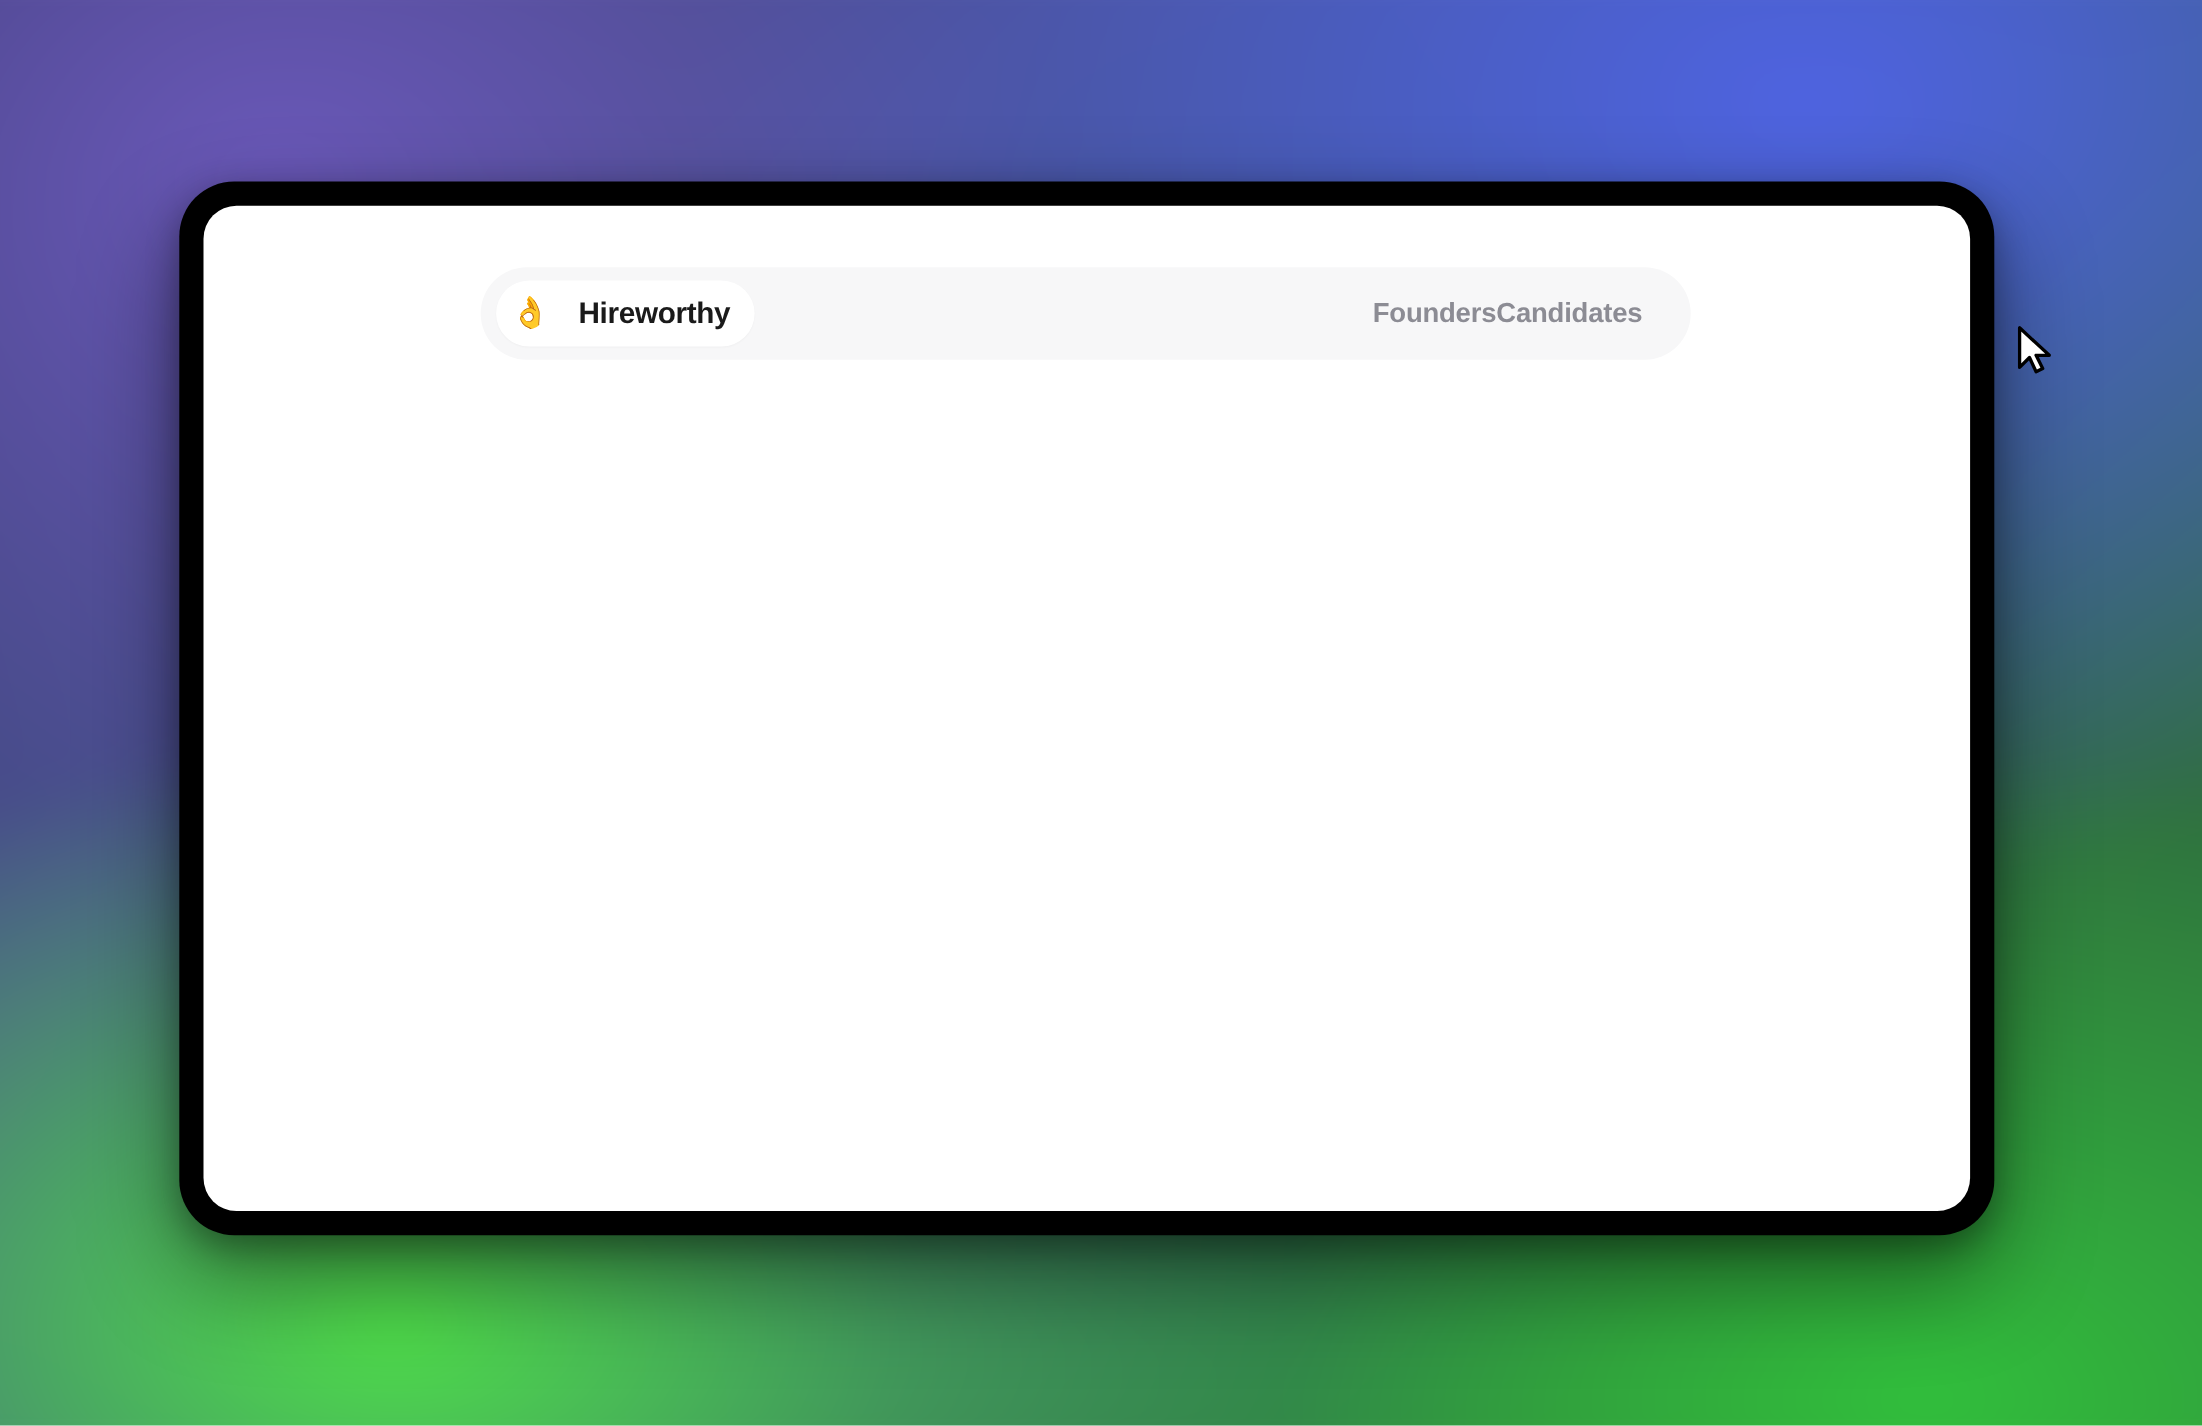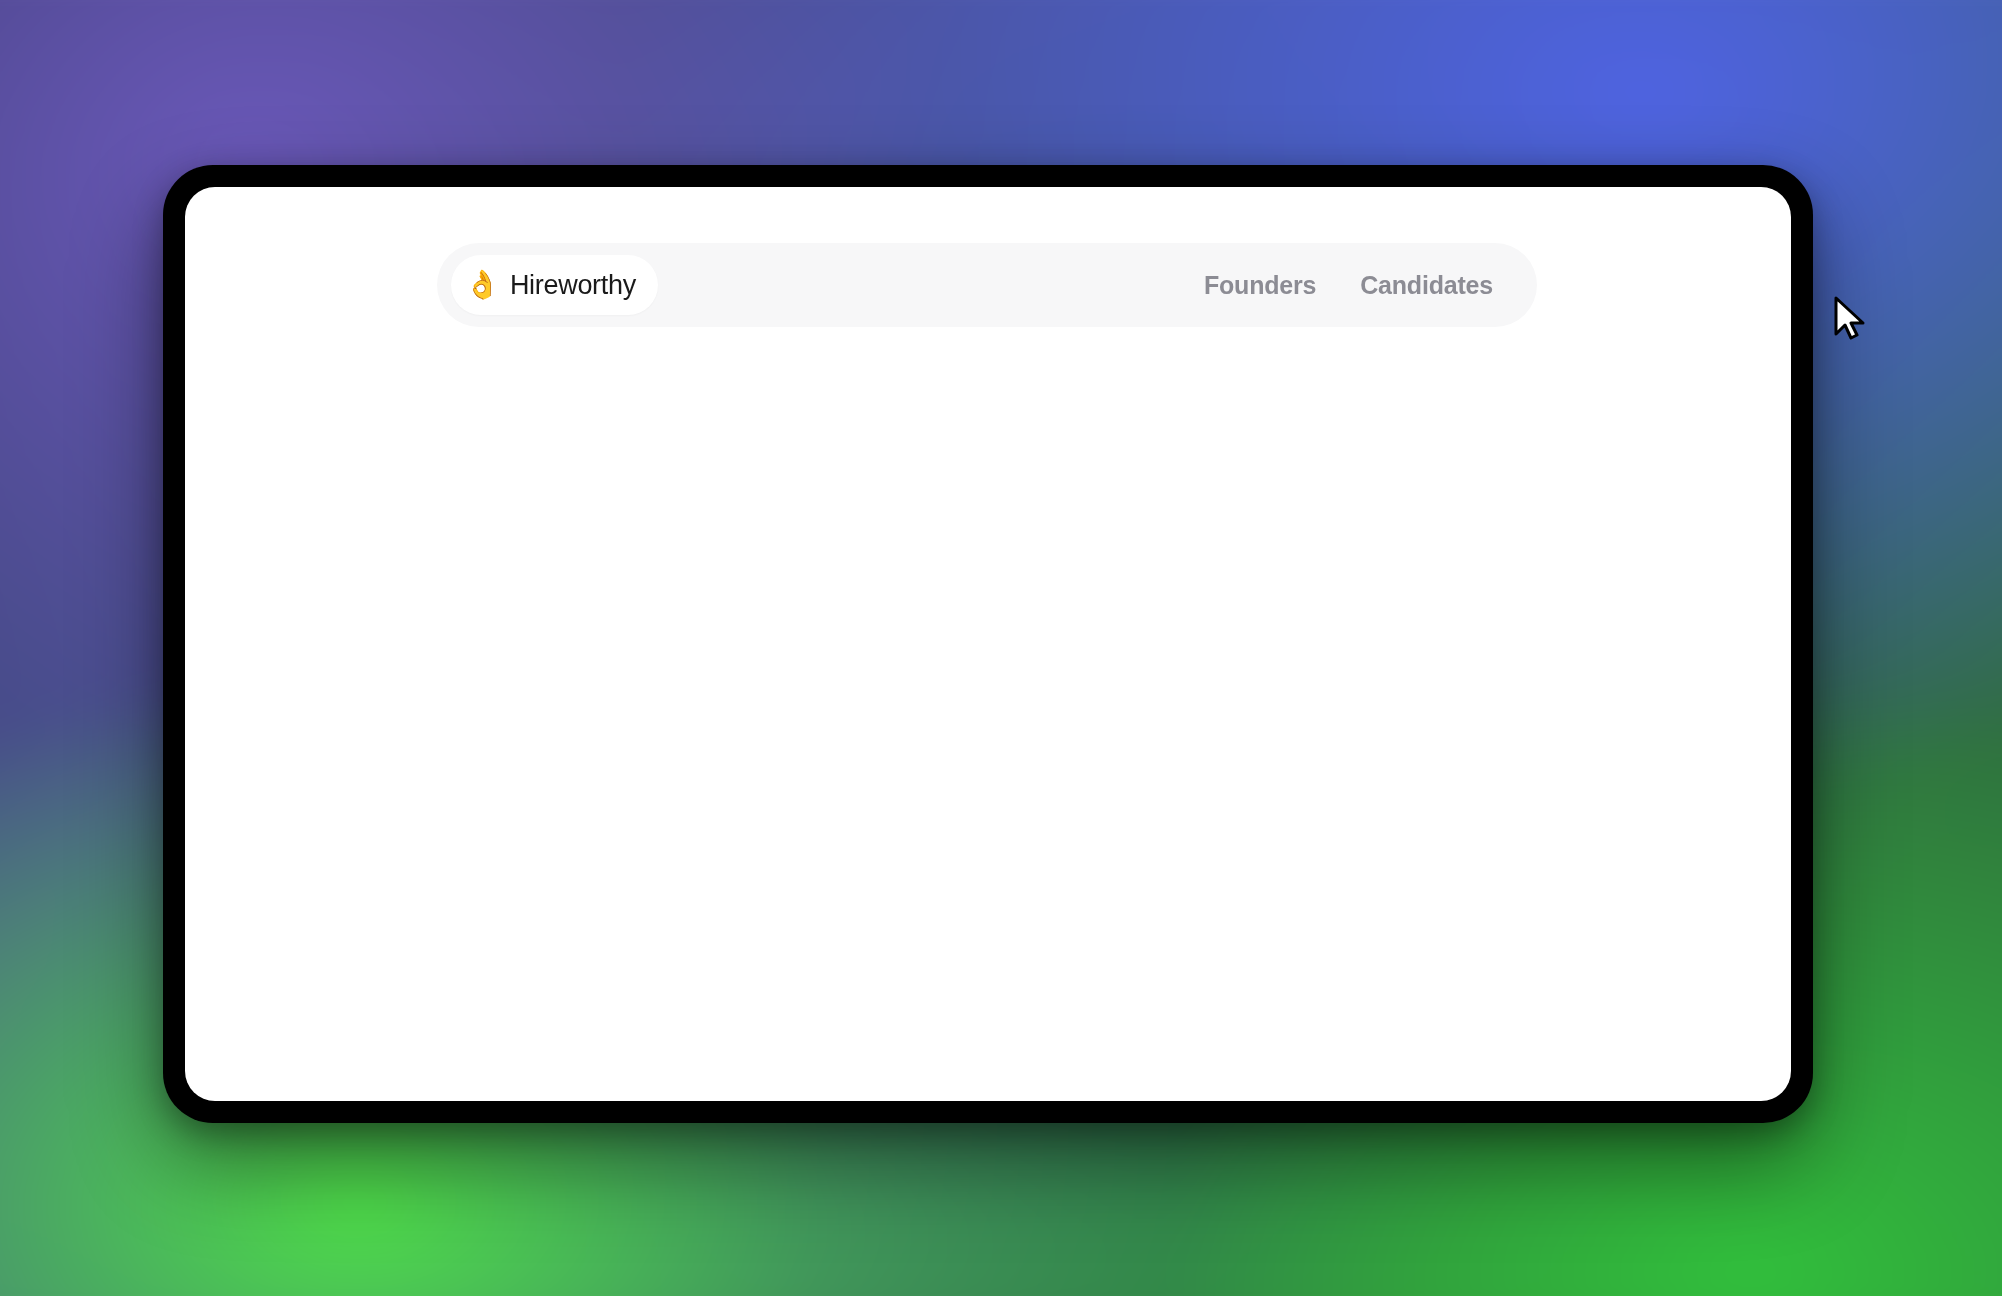--- a/index.html
+++ b/index.html
@@ -80,29 +80,29 @@
       box-shadow: 0 1px 2px rgba(0,0,0,0.03);
     }
 
     .brand-icon {
       font-size: 28px;
       line-height: 1;
     }
 
     .brand-name {
       font-size: 27px;
-      font-weight: 400;
+      font-weight: 700;
       color: #1a1a1a;
       letter-spacing: -0.3px;
+      margin-left: 16px;
     }
 
     .nav-links {
       display: flex;
       align-items: flex-start;
-      gap: 44px;
       padding-right: 30px;
     }
 
     .nav-link {
       font-size: 25px;
       font-weight: 700;
       color: #8c8c94;
       cursor: pointer;
       letter-spacing: -0.2px;
     }

